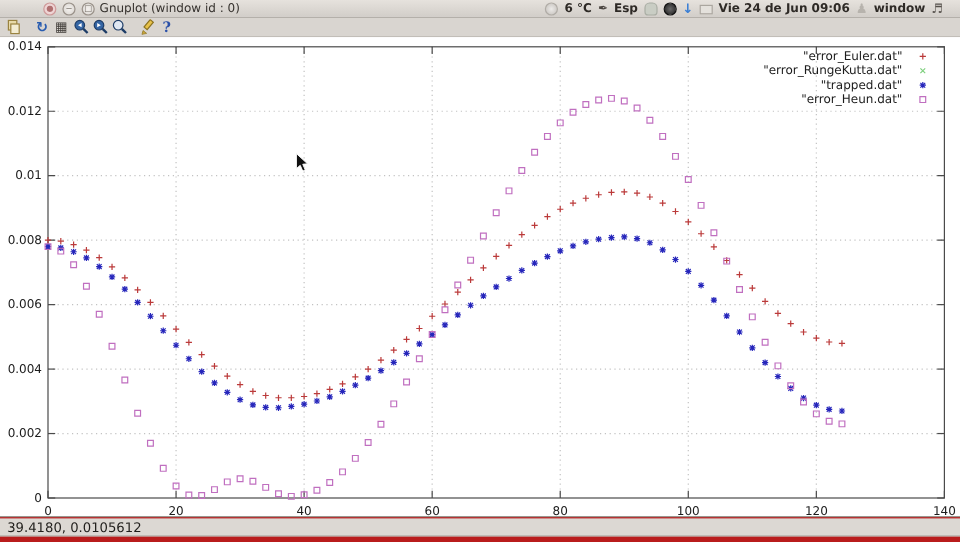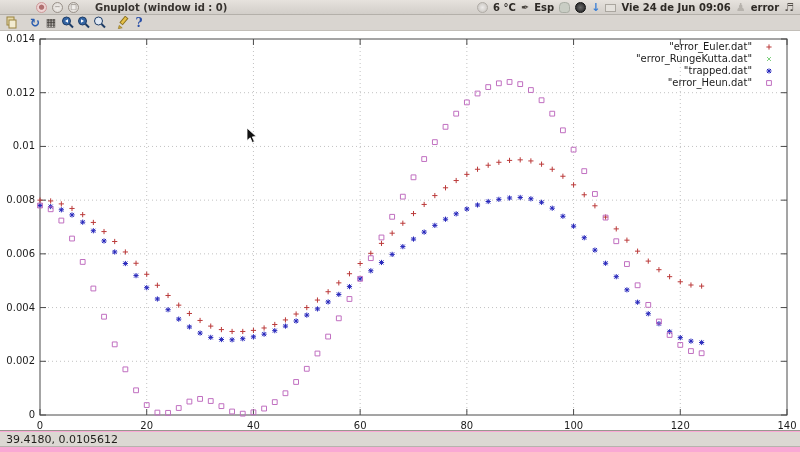--- a/index.html
+++ b/index.html
@@ -8,22 +8,22 @@
 
   
   .topbar{position:absolute;left:0;top:0;width:800px;height:15px;box-sizing:border-box;
           background:linear-gradient(#e6e2dd,#d2cec9);border-bottom:1px solid #b4b0aa;
           display:flex;align-items:center;font-size:10px;color:#2e2a26}
   .wbtns{display:flex;gap:5px;margin-left:36px;align-items:center}
   .wbtn{width:11px;height:11px;border-radius:50%;box-sizing:border-box;border:1px solid #9a928a;
         background:radial-gradient(#f4f1ee,#d8d4cf);display:flex;align-items:center;justify-content:center;
         font-size:7px;line-height:7px;color:#7a736c}
   .wbtn.close{border-color:#cf9a9a;background:radial-gradient(#f6e7e7,#e8c6c6);color:#b07070}
-  .title{font-weight:bold;margin-left:16px;color:#37332f}
-  .indicators{margin-left:auto;display:flex;align-items:center;gap:5px;padding-right:6px;font-weight:bold}
+  .title{font-weight:normal;margin-left:4px;color:#37332f}
+  .indicators{margin-left:auto;display:flex;align-items:center;gap:5px;padding-right:14px;font-weight:bold}
   .ind-ico{display:inline-block;width:11px;height:11px;position:relative}
   .dot-ico{border-radius:50%;background:radial-gradient(#eceae8,#c4c0bb);border:1px solid #b0aca6;box-sizing:border-box}
   .cloud-ico{border-radius:40% 40% 30% 30%;background:#c9cdc4;border:1px solid #a9ada4;box-sizing:border-box}
   .dark-ico{border-radius:50%;background:radial-gradient(#6a6a6a,#1d1d1d);border:1px solid #111;box-sizing:border-box}
   .arrow-ico{color:#3a7fd5;font-size:11px;line-height:11px;font-weight:bold}
   .env-ico{background:#e4e1dc;border:1px solid #aaa69f;height:8px;margin-top:2px;box-sizing:border-box}
   .person-ico{color:#b7b3ad;font-size:11px;line-height:11px}
   .spk-ico{color:#55504b;font-size:11px;line-height:11px}
   .pen-ico{color:#4a4540;font-size:10px;line-height:11px}
 
@@ -36,21 +36,21 @@
   .glyph-replot{color:#2a5db0;font-weight:bold;font-size:12px}
   .glyph-grid{color:#3f3b37;font-size:11px}
   .glyph-help{color:#2a50a8;font-weight:bold;font-size:12px;font-family:"DejaVu Serif",serif}
 
   
   .plotwrap{position:absolute;left:0;top:31px;width:800px;height:399px;background:#ffffff}
   #plot-svg{position:absolute;left:0;top:0}
 
   
   .statusbar{position:absolute;left:0;top:430px;width:800px;height:22px;box-sizing:border-box;
-             background:#f9a8d4;border-top:1px solid #9a968f}
+             background:#b91c1c;border-top:1px solid #9a968f}
   .statusfield{position:absolute;left:0;top:1px;width:800px;height:15px;box-sizing:border-box;
                background:#dcd8d3;border-bottom:1px solid #b7b3ad;
                font-size:11px;color:#201e1b;padding:1px 0 0 6px;font-family:"DejaVu Sans",sans-serif}
 
   
   .cursor{position:absolute;left:246px;top:127px;width:12px;height:18px;pointer-events:none}
 </style>
 </head>
 <body>
 
@@ -65,21 +65,21 @@
     <span class="ind-ico dot-ico"></span>
     <span>6 °C</span>
     <span class="pen-ico">✒</span>
     <span>Esp</span>
     <span class="ind-ico cloud-ico"></span>
     <span class="ind-ico dark-ico"></span>
     <span class="arrow-ico">↓</span>
     <span class="ind-ico env-ico"></span>
     <span>Vie 24 de Jun 09:06</span>
     <span class="person-ico">♟</span>
-    <span>error</span>
+    <span>window</span>
     <span class="spk-ico">♬</span>
   </div>
 </div>
 
 <div class="toolbar">
   <div class="tbtn">
     <svg width="13" height="13" viewBox="0 0 13 13">
       <rect x="2" y="1" width="7" height="8" fill="#e7d9a8" stroke="#9a8340"></rect>
       <rect x="4" y="4" width="7" height="8" fill="#f3ecd2" stroke="#9a8340"></rect>
     </svg>

